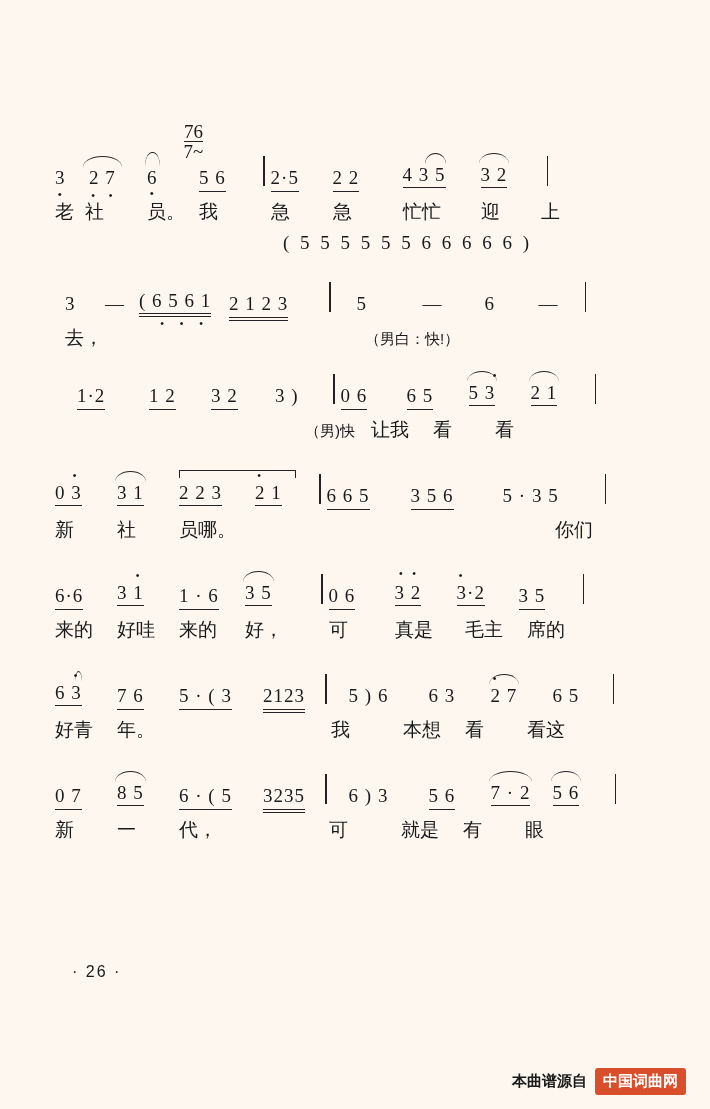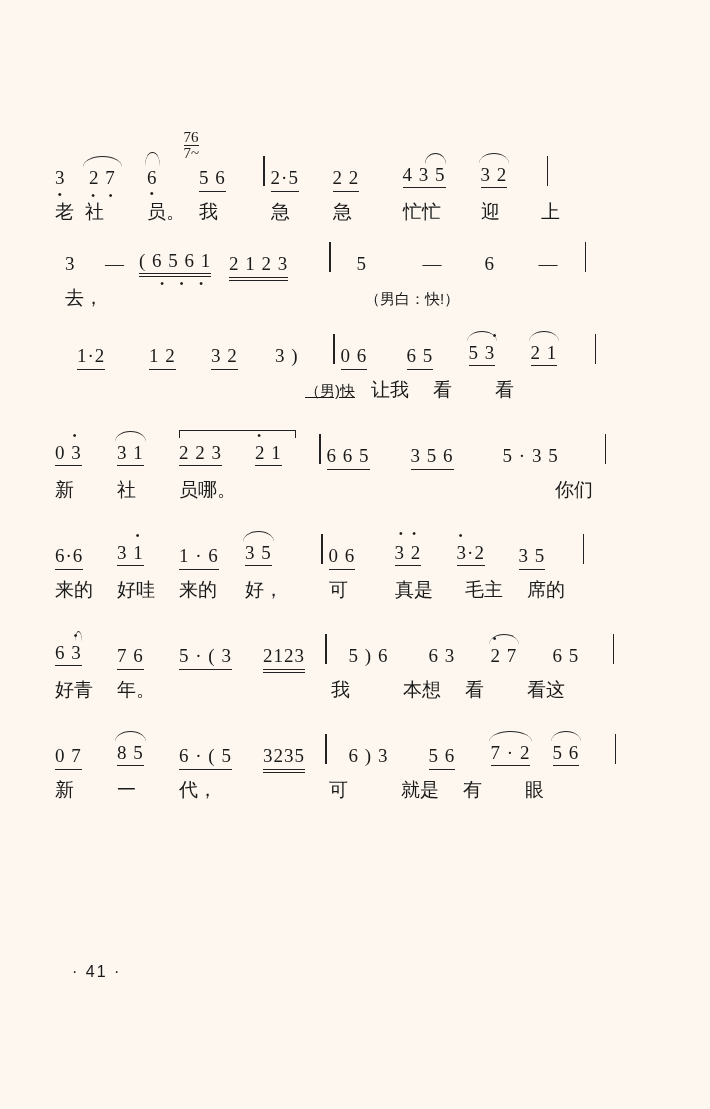--- a/index.html
+++ b/index.html
@@ -139,22 +139,23 @@
     border-radius:3px;
     font-weight:bold;
   }
 
   .abs { position:absolute; }
 
   
   .frac {
     display:inline-block;
     position:relative;
-    font-size:15px;
+    font-size:19px;
     line-height:1;
+    text-align:center;
     vertical-align:baseline;
   }
   .frac .top { display:block; }
   .frac .bot { display:block; border-top:1.2px solid #222; }
 </style>
 </head>
 <body>
 
 <div class="page">
   <div class="score">
@@ -213,20 +214,23 @@
         <div class="cell" style="width:62px;"><span class="lyr">社</span></div>
         <div class="cell" style="width:52px;"><span class="lyr">员。</span></div>
         <div class="cell" style="width:58px;"><span class="lyr">我</span></div>
         <div style="width:14px;"></div>
         <div class="cell" style="width:62px;"><span class="lyr">急</span></div>
         <div class="cell" style="width:70px;"><span class="lyr">急</span></div>
         <div class="cell" style="width:78px;"><span class="lyr">忙忙</span></div>
         <div class="cell" style="width:60px;"><span class="lyr">迎</span></div>
         <div class="cell" style="width:40px;"><span class="lyr">上</span></div>
       </div>
+      <div class="row" style="height:40px;align-items:center;padding-left:228px;">
+        <span class="n" style="letter-spacing:3px;">( 5 5 5 5  5 5   6 6 6  6 6 )</span>
+      </div>
     </div>
 
     <div class="system" style="margin-top:4px;">
       <div class="row notes-row" style="padding-left:10px;">
         <div class="cell" style="width:40px;"><span class="n">3</span></div>
         <div class="cell" style="width:34px;"><span class="n">—</span></div>
         <div class="cell" style="width:90px;">
           <span class="n u2" style="position:relative;display:inline-block;">
             <span>( 6 5 6 1</span>
             <span class="dots-under" style="bottom:-17px;left:14px;">
@@ -270,21 +274,21 @@
         </div>
         <div class="cell" style="width:58px;">
           <span class="n u1" style="position:relative;display:inline-block;">
             <span class="slur"></span>
             <span>2 1</span>
           </span>
         </div>
         <div class="bar"></div>
       </div>
       <div class="row lyr-row" style="padding-left:250px;">
-        <div class="cell" style="width:66px;text-decoration:underline;"><span class="lyr small">（男)快</span></div>
+        <div class="cell" style="width:66px;"><span class="lyr small">（男)快</span></div>
         <div class="cell" style="width:62px;"><span class="lyr">让我</span></div>
         <div class="cell" style="width:62px;"><span class="lyr">看</span></div>
         <div class="cell" style="width:58px;"><span class="lyr">看</span></div>
       </div>
     </div>
 
     <div class="system" style="margin-top:18px;">
       <div class="row notes-row" style="padding-left:0px;">
         <div class="cell" style="width:62px;">
           <span class="n u1" style="position:relative;display:inline-block;">
@@ -443,15 +447,19 @@
         <div class="cell" style="width:150px;"><span class="lyr">代，</span></div>
         <div class="cell" style="width:72px;"><span class="lyr">可</span></div>
         <div class="cell" style="width:62px;"><span class="lyr">就是</span></div>
         <div class="cell" style="width:62px;"><span class="lyr">有</span></div>
         <div class="cell"><span class="lyr">眼</span></div>
       </div>
     </div>
 
   </div>
 
-  <div class="pagenum">· 41 ·</div>
-
+  <div class="pagenum">· 26 ·</div>
+
+  <div class="footer">
+    <span>本曲谱源自</span>
+    <span class="brand">中国词曲网</span>
+  </div>
 </div>
 
 </body></html>

